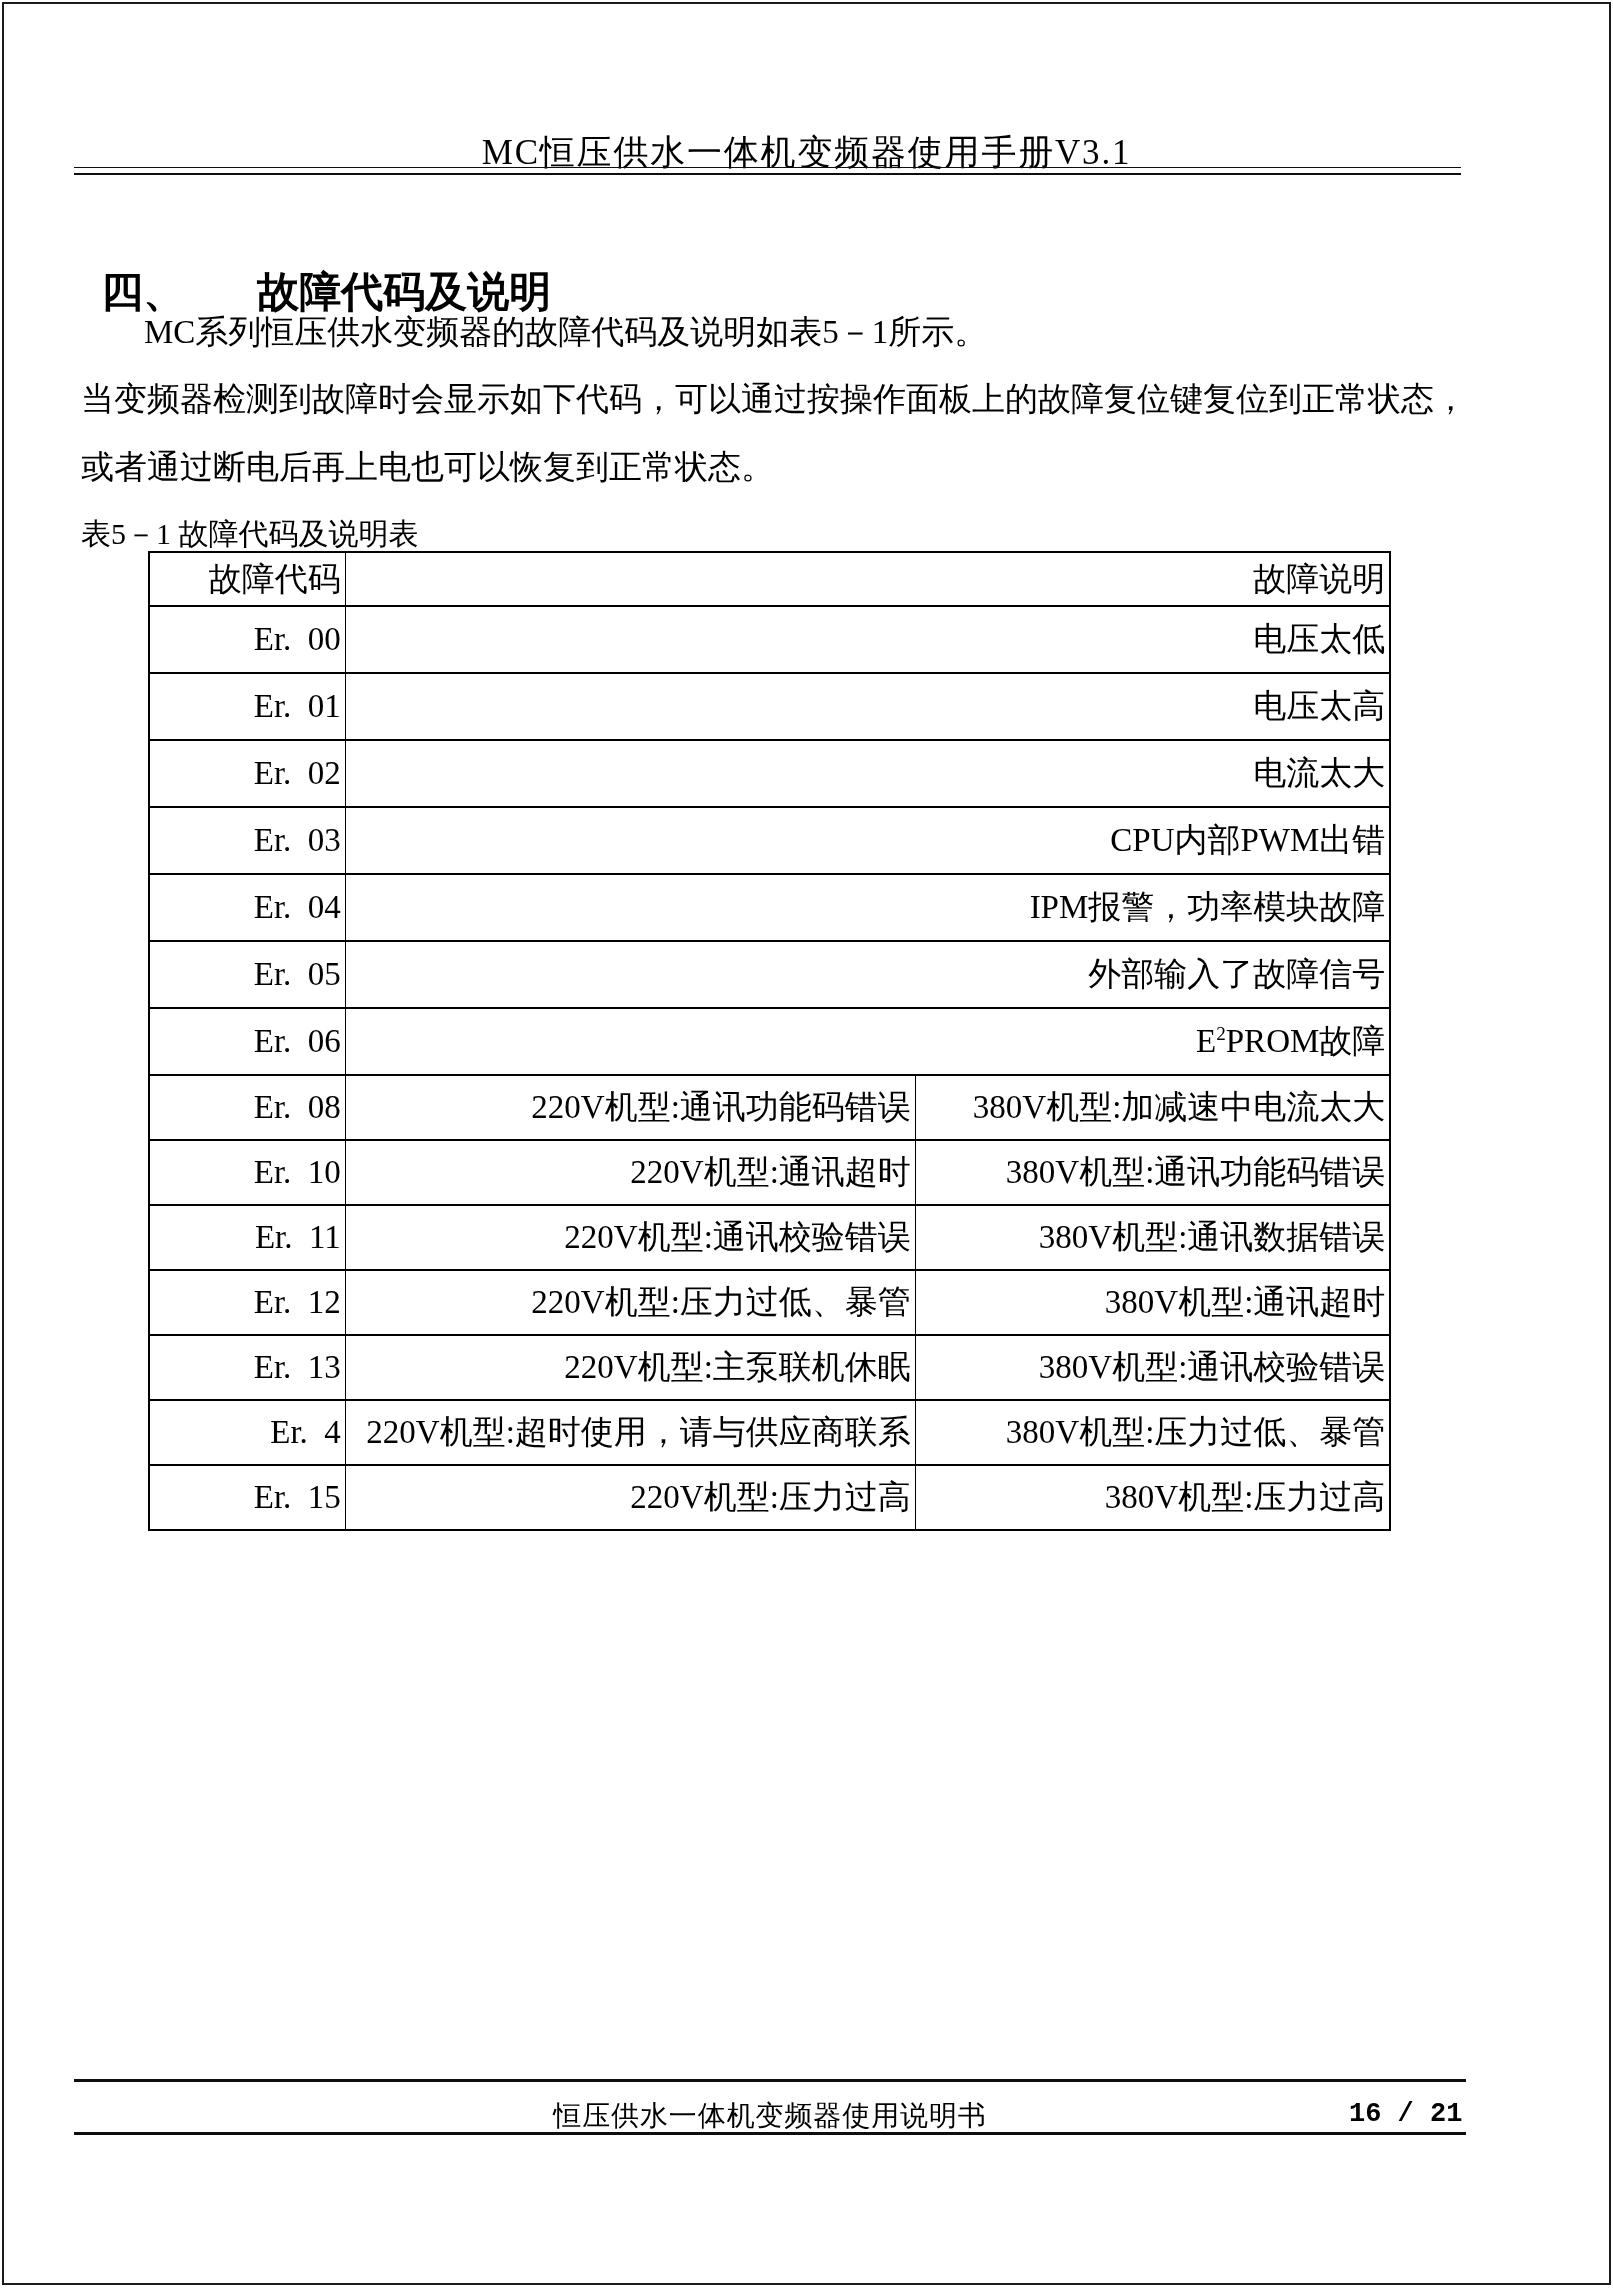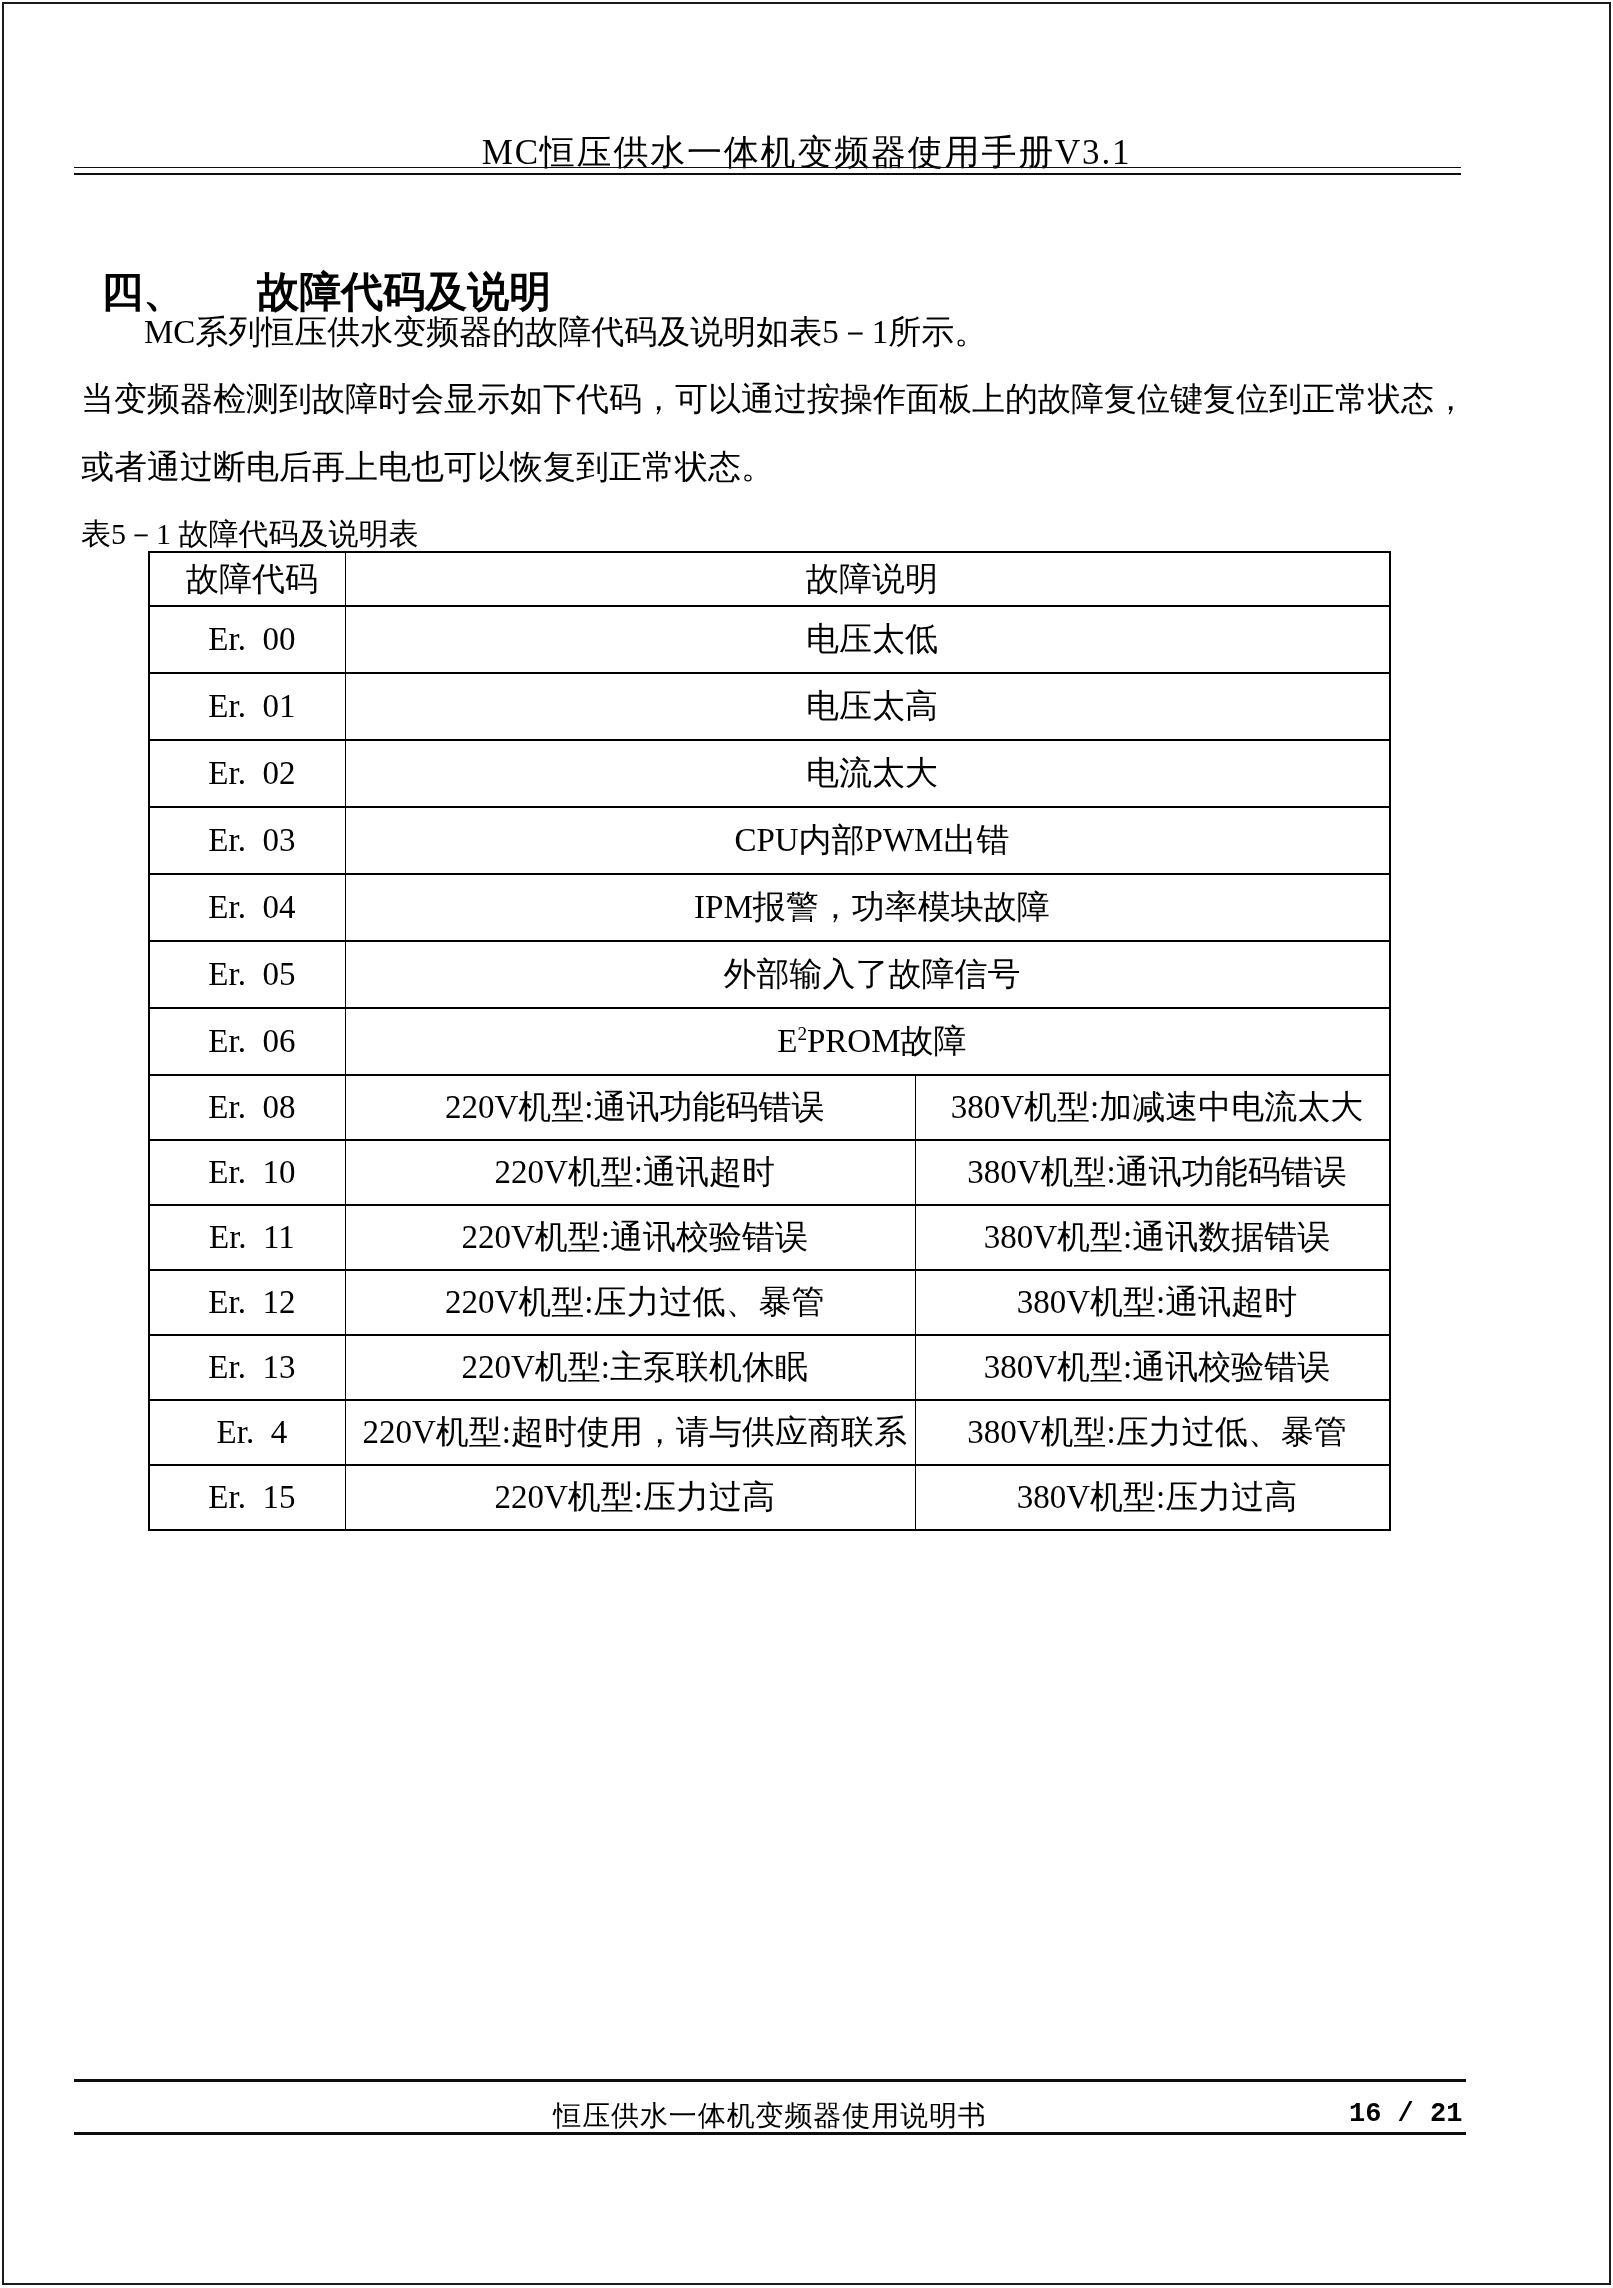--- a/index.html
+++ b/index.html
@@ -53,21 +53,21 @@
     table-layout: fixed;
     border: 2.8px solid #000;
     font-size: 33px;
   }
   .fault-table th, .fault-table td {
     border-left: 1.8px solid #000;
     border-right: 1.8px solid #000;
     border-top: 2.8px solid #000;
     border-bottom: 2.8px solid #000;
     padding: 0 3.7px 0 13px;
-    text-align: center;
+    text-align: right;
     vertical-align: middle;
     font-weight: normal;
     white-space: pre;
     overflow: hidden;
   }
   .fault-table tr.header-row { height: 54px; }
   .fault-table tr.row-single { height: 67px; }
   .fault-table tr.row-double { height: 65px; }
   .fault-table sup { font-size: 0.58em; line-height: 0; }
   .footer-rule {

